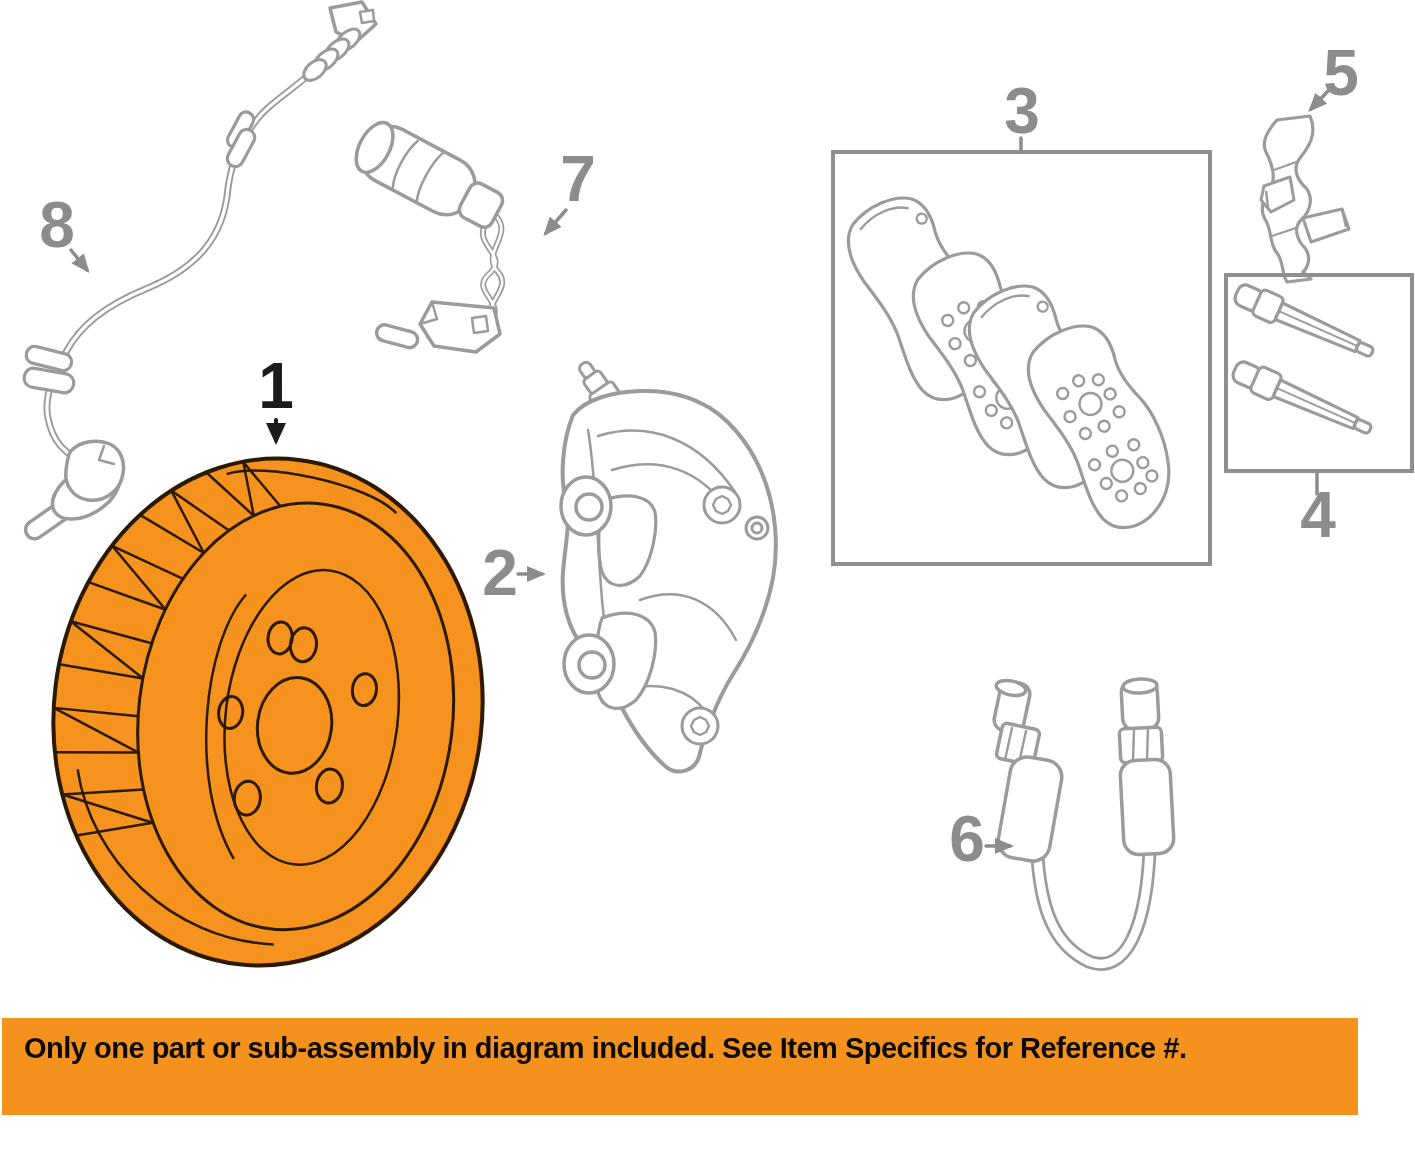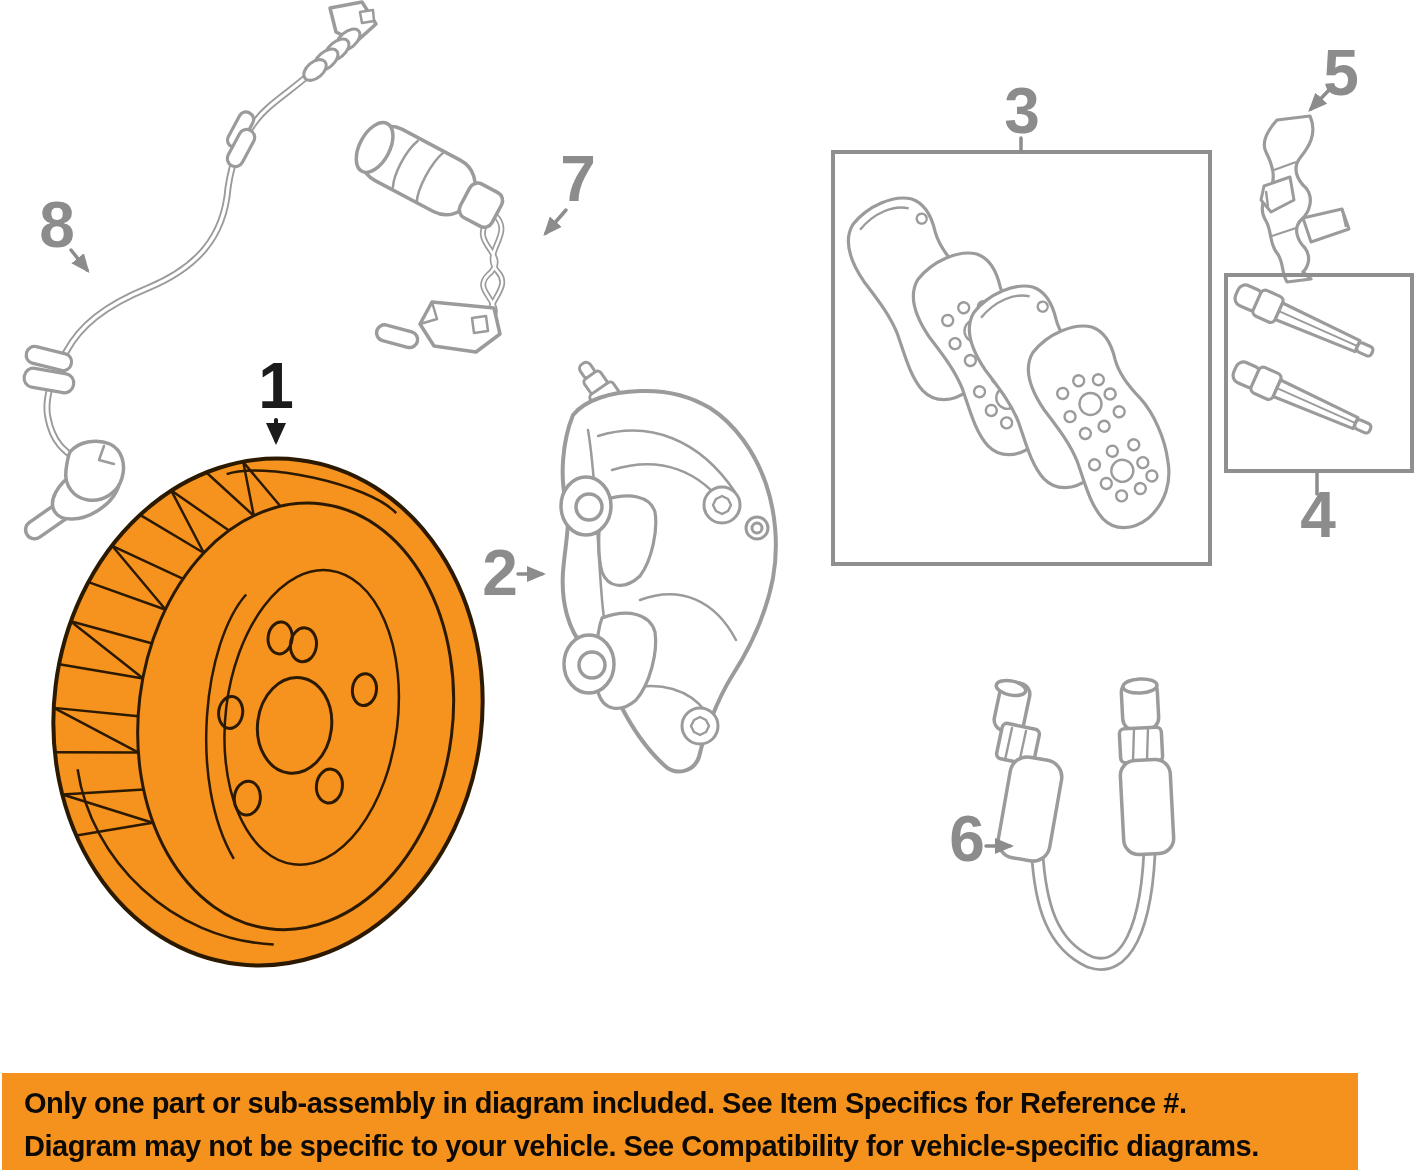--- a/index.html
+++ b/index.html
@@ -4,21 +4,21 @@
 <style>
   html,body{margin:0;padding:0;background:#ffffff;}
   #stage{
     position:relative;width:1415px;height:1170px;background:#ffffff;overflow:hidden;
     font-family:"Liberation Sans",sans-serif;
   }
   svg text{font-family:"Liberation Sans",sans-serif;}
   .callout-num{font-size:64px;font-weight:600;fill:#8c8c8c;}
   .callout-num.hl{fill:#1b1b1b;}
   #banner{
-    position:absolute;left:2px;top:1073px;width:1356px;height:97px;
+    position:absolute;left:2px;top:1018px;width:1356px;height:97px;
     background:#F5921E;color:#0d0a05;
     padding:9px 0 0 22px;box-sizing:border-box;
     font-weight:bold;font-size:29px;line-height:43px;letter-spacing:-0.5px;
     white-space:nowrap;overflow:hidden;
   }
 </style>
 </head>
 <body>
 
 <div id="stage">
@@ -285,16 +285,15 @@
       <text class="callout-num" x="1341" y="95">5</text>
       <text class="callout-num" x="967" y="861">6</text>
       <text class="callout-num" x="578" y="201">7</text>
       <text class="callout-num" x="57" y="247">8</text>
     </g>
   </svg>
 
   
   <div id="banner">
     <div>Only one part or sub-assembly in diagram included. See Item Specifics for Reference #.</div>
-    <div>Diagram may not be specific to your vehicle. See Compatibility for vehicle-specific diagrams.</div>
   </div>
 
 </div>
 
 </body></html>

